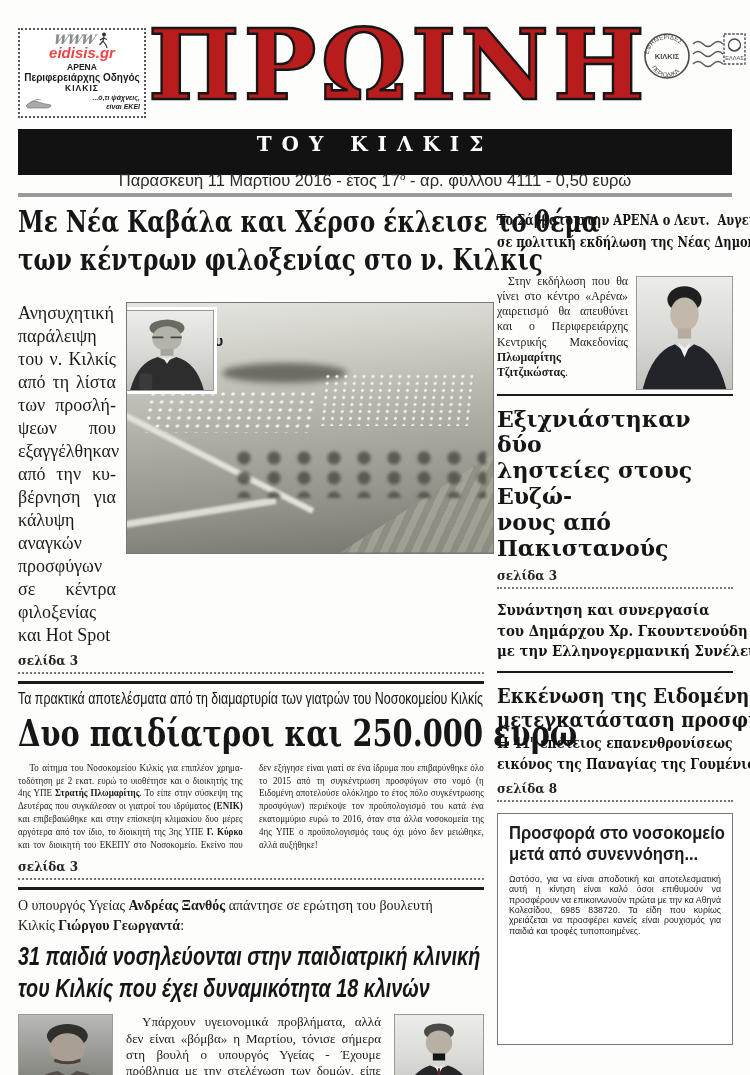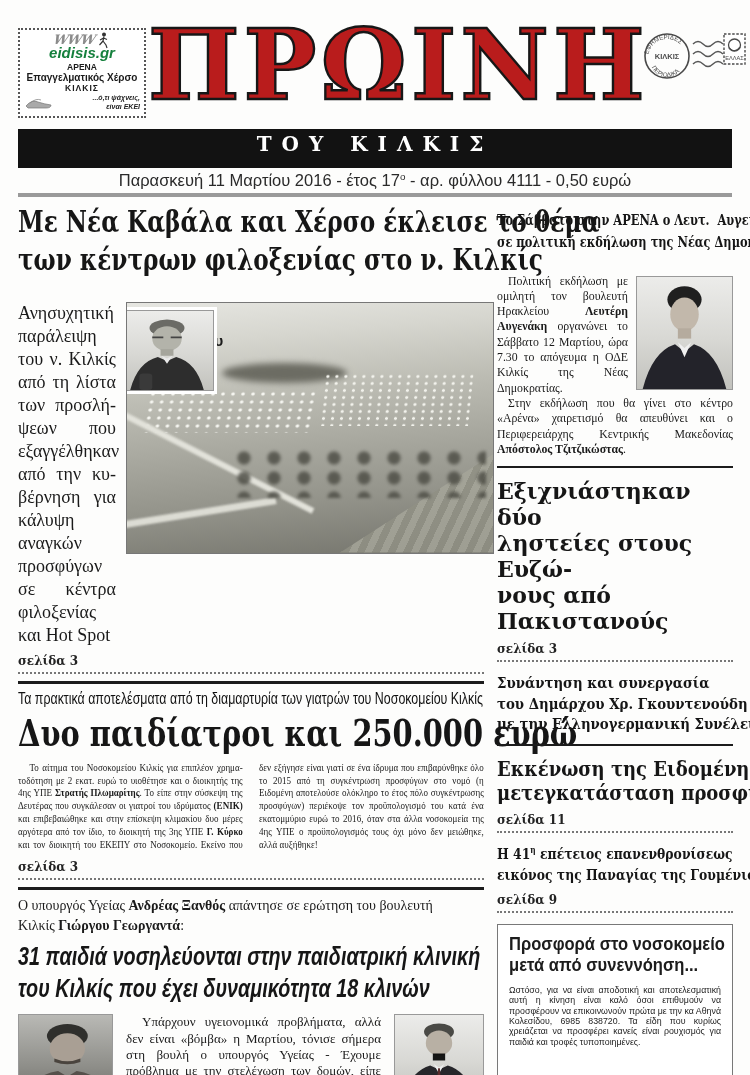--- a/index.html
+++ b/index.html
@@ -9,39 +9,39 @@
     font-family:"Liberation Serif",serif;
   }
   
   .adbox{
     position:absolute;left:18px;top:28px;width:128px;height:90px;
     border:2px dotted #555;background:#fff;box-sizing:border-box;
     padding:2px 4px;text-align:center;font-family:"Liberation Sans",sans-serif;
   }
   .adbox .www-row{display:flex;justify-content:center;align-items:flex-start;gap:2px;height:18px;}
   .adbox .www-txt{font:italic bold 13px "DejaVu Serif",serif;color:#8b8b8b;letter-spacing:-1px;transform:skewX(-12deg);}
-  .adbox .site{font:italic bold 15px "Liberation Sans",sans-serif;color:#15803d;margin-top:-6px;}
+  .adbox .site{font:italic bold 15px "Liberation Sans",sans-serif;color:#ef4444;margin-top:-6px;}
   .adbox .l1{font:bold 8.5px "Liberation Sans",sans-serif;margin-top:1px;}
   .adbox .l2{font:bold 10px "Liberation Sans",sans-serif;}
   .adbox .l3{font:bold 8.5px "Liberation Sans",sans-serif;letter-spacing:1px;}
   .adbox .foot{display:flex;justify-content:space-between;align-items:center;margin-top:1px;}
   .adbox .tagline{font:italic bold 7px "Liberation Sans",sans-serif;white-space:pre-line;text-align:right;line-height:1.25;color:#222;flex:1;}
   .masthead{
     position:absolute;left:148px;top:6px;width:498px;height:122px;
     text-align:center;font-family:"DejaVu Serif",serif;font-weight:bold;
     font-size:97px;line-height:118px;letter-spacing:4px;color:#b91c1c;
     -webkit-text-stroke:2.4px #171717;white-space:nowrap;
   }
   .site-url{
     position:absolute;left:583px;top:107px;z-index:3;
     font:bold 21px "Liberation Sans",sans-serif;color:#9d9d9d;letter-spacing:.5px;
   }
   .stamps{position:absolute;left:640px;top:26px;width:106px;height:60px;}
   .blackbar{
-    position:absolute;left:18px;top:129px;width:714px;height:39px;background:#121212;
+    position:absolute;left:18px;top:129px;width:714px;height:46px;background:#121212;
     color:#fff;text-align:center;font-family:"DejaVu Serif",serif;font-weight:bold;
     font-size:20px;line-height:30px;letter-spacing:10px;
   }
   .dateline{
     position:absolute;left:0;top:171px;width:750px;text-align:center;
     font:16.5px "Liberation Sans",sans-serif;color:#2a2a2a;
   }
   .dateline sup{font-size:60%;}
   .grayrule{position:absolute;left:18px;top:193px;width:714px;height:4px;background:#9a9a9a;}
 
@@ -128,21 +128,21 @@
   <div class="adbox">
     <div class="www-row">
       <span class="www-txt">WWW</span>
       <svg width="13" height="17" viewBox="0 0 13 17">
         <circle cx="7" cy="2.5" r="2" fill="#333"></circle>
         <path d="M7,4.5 L6,9 M6,9 L2.5,13 M6,9 L9,13 L10,16 M6.5,6 L3,8 M6.5,6 L10,7.5" stroke="#333" stroke-width="1.2" fill="none"></path>
       </svg>
     </div>
     <div class="site">eidisis.gr</div>
     <div class="l1">ΑΡΕΝΑ</div>
-    <div class="l2">Επαγγελματικός Χέρσο</div>
+    <div class="l2">Περιφερειάρχης Οδηγός</div>
     <div class="l3">ΚΙΛΚΙΣ</div>
     <div class="foot">
       <svg width="30" height="14" viewBox="0 0 30 14">
         <path d="M2,10 Q8,3 14,6 Q20,8 27,9 Q27,12 22,12 L4,12 Z" fill="#a9a9a9" stroke="#777" stroke-width="0.7"></path>
         <path d="M6,7 Q12,2 17,4" fill="none" stroke="#888" stroke-width="0.8"></path>
       </svg>
       <span class="tagline">...ό,τι ψάχνεις,
 είναι ΕΚΕΙ</span>
     </div>
   </div>
@@ -259,44 +259,42 @@
     <div class="arena-body">
       <div class="portrait arena-photo">
         <svg viewBox="0 0 100 120" preserveAspectRatio="none">
           <ellipse cx="50" cy="24" rx="18" ry="14" fill="#1f1f1f"></ellipse>
           <ellipse cx="50" cy="40" rx="15" ry="18" fill="#c2b8ab"></ellipse>
           <rect x="43" y="55" width="14" height="11" fill="#b5ab9e"></rect>
           <path d="M6,120 Q16,80 40,72 L50,80 L60,72 Q84,80 94,120 Z" fill="#23232a"></path>
           <path d="M43,70 L50,86 L57,70 L50,76 Z" fill="#f0f0f0"></path>
         </svg>
       </div>
-      <p><span>Πολιτική εκδήλωση με ομι­λητή τον βουλευτή Ηρα­κλείου </span><span style="font-weight: bold;">Λευτέρη Αυγενάκη</span><span> οργανώνει το Σάββατο 12 Μαρτίου, ώρα 7.30 το από­γευμα η ΟΔΕ Κιλκίς της Νέας Δημοκρατίας.</span></p>
-      <p><span>Στην εκδήλωση που θα γίνει στο κέντρο «Αρένα» χαι­ρετισμό θα απευθύνει και ο Περιφερειάρχης Κεντρικής Μακεδονίας </span><span style="font-weight: bold;">Απόστολος Τζιτζικώστας</span><span>.</span></p>
+      <p><span>Στην εκδήλωση που θα γίνει στο κέντρο «Αρένα» χαι­ρετισμό θα απευθύνει και ο Περιφερειάρχης Κεντρικής Μακεδονίας </span><span style="font-weight: bold;">Πλωμαρίτης Τζιτζικώστας</span><span>.</span></p>
     </div>
 
     <div class="sb-rule"></div>
 
     <div class="sb-h sb-item1">Εξιχνιάστηκαν δύο
 ληστείες στους Ευζώ-
 νους από Πακιστανούς</div>
     <div class="pref sb-pref">σελίδα 3</div>
 
     <div class="sb-h sb-item2">Συνάντηση και συνεργασία
 του Δημάρχου Χρ. Γκουντενούδη
 με την Ελληνογερμανική Συνέλευση</div>
 
     <div class="sb-rule"></div>
 
     <div class="sb-h sb-item3">Εκκένωση της Ειδομένης,
 μετεγκατάσταση προσφύγων</div>
-    <div class="pref sb-pref">σελίδα 11</div>
 
     <div class="sb-h sb-item4"><span>Η 41</span><sup>η</sup><span> επέτειος επανενθρονίσεως
 εικόνος της Παναγίας της Γουμένισσας</span></div>
-    <div class="pref sb-pref">σελίδα 9</div>
+    <div class="pref sb-pref">σελίδα 8</div>
 
     <div class="donation">
       <div class="donation-title">Προσφορά στο νοσοκομείο
 μετά από συνεννόηση...</div>
       <div class="donation-body">
         <p>Ωστόσο, για να είναι αποδοτική και αποτελεσματική αυτή η κίνηση είναι καλό όσοι επιθυμούν να προσφέρουν να επικοινωνούν πρώτα με την κα Αθηνά Κολε­σίδου, 6985 838720. Τα είδη που κυρίως χρειάζεται να προσφέρει κανείς είναι ρουχισμός για παιδιά και τροφές τυποποιημένες.</p>
 
       </div>
     </div>
   </div>

